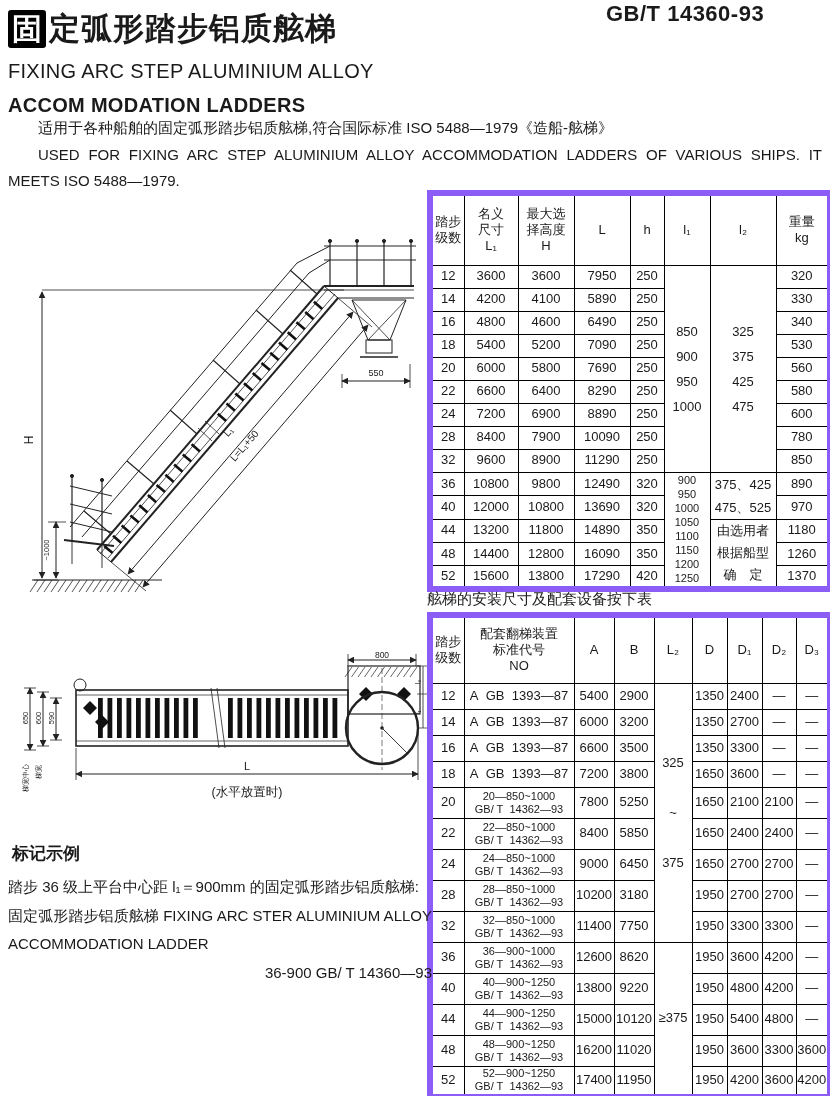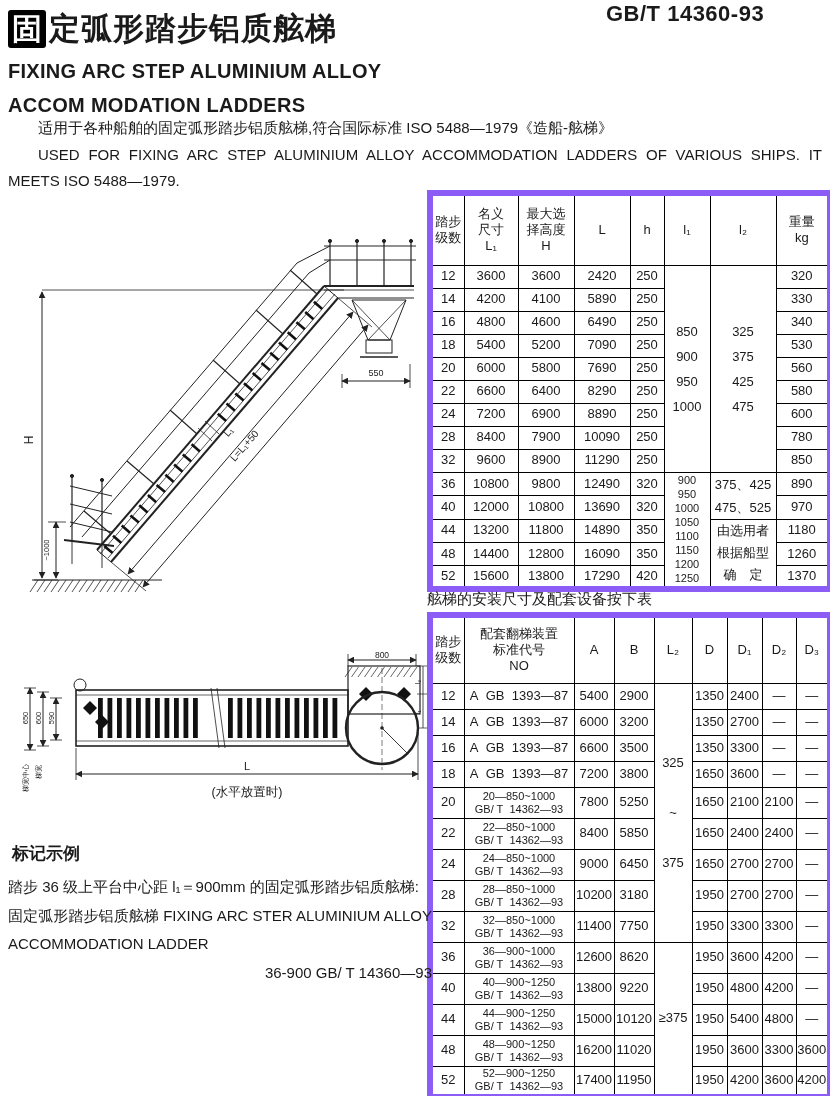--- a/index.html
+++ b/index.html
@@ -6,21 +6,21 @@
   .page{position:relative;width:830px;height:1096px;background:#ffffff;margin:0 auto;
         font-family:"Liberation Sans","DejaVu Sans",sans-serif;color:#1a1a1a;overflow:hidden}
 
   
   .title-row{position:absolute;left:8px;top:8px;display:flex;align-items:center}
   .title-box{display:inline-flex;width:38px;height:38px;background:#000;color:#fff;
              font-size:30px;font-weight:bold;align-items:center;justify-content:center;
              margin-right:3px;border-radius:3px}
   .title-cn{font-size:31px;font-weight:bold;letter-spacing:1px}
   .std-code{position:absolute;left:606px;top:1px;font-size:22px;font-weight:bold;letter-spacing:.5px}
-  .en-title1{position:absolute;left:8px;top:60px;font-size:20px;font-weight:bold;letter-spacing:.3px}
+  .en-title1{position:absolute;left:8px;top:60px;font-size:20px;font-weight:normal;letter-spacing:.3px}
   .en-title2{position:absolute;left:8px;top:94px;font-size:20px;font-weight:bold;letter-spacing:.3px}
   .desc-cn{position:absolute;left:8px;top:119px;width:814px;font-size:15px;text-indent:2em}
   .desc-en1{position:absolute;left:8px;top:146px;width:814px;font-size:15px;text-indent:2em;
             text-align:justify;text-align-last:justify}
   .desc-en2{position:absolute;left:8px;top:172px;font-size:15px}
 
   
   table{border-collapse:collapse;table-layout:fixed;position:absolute;background:#fff;border:6px solid #8b5cf6}
   #table1{left:427px;top:190px;width:400px}
   #table2{left:427px;top:612px;width:400px}
@@ -316,21 +316,21 @@
           <th>l₁</th>
           <th>l₂</th>
           <th>重量<br>kg</th>
         </tr>
       </thead>
       <tbody>
         <tr>
           <td>12</td>
           <td>3600</td>
           <td>3600</td>
-          <td>2420</td>
+          <td>7950</td>
           <td>250</td>
           <td rowspan="9" class="vlist25">850<br>900<br>950<br>1000</td>
           <td rowspan="9" class="vlist25">325<br>375<br>425<br>475</td>
           <td>320</td>
         </tr>
         <tr>
           <td>14</td>
           <td>4200</td>
           <td>4100</td>
           <td>5890</td>

